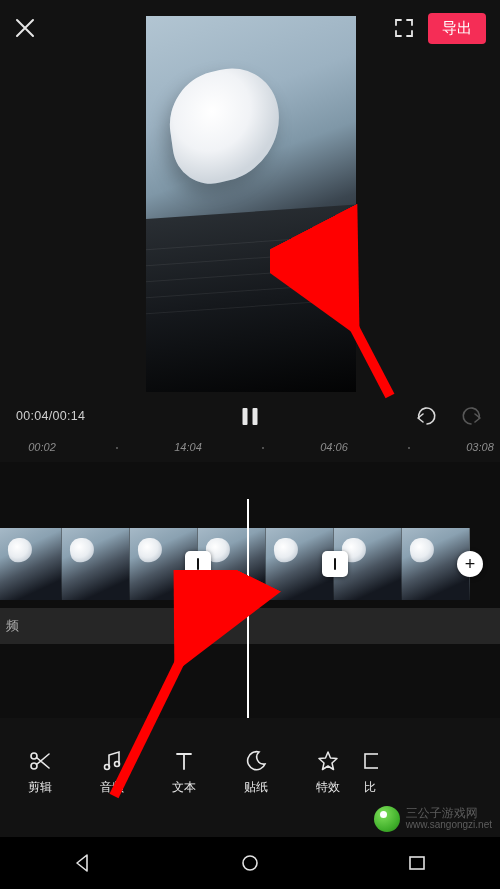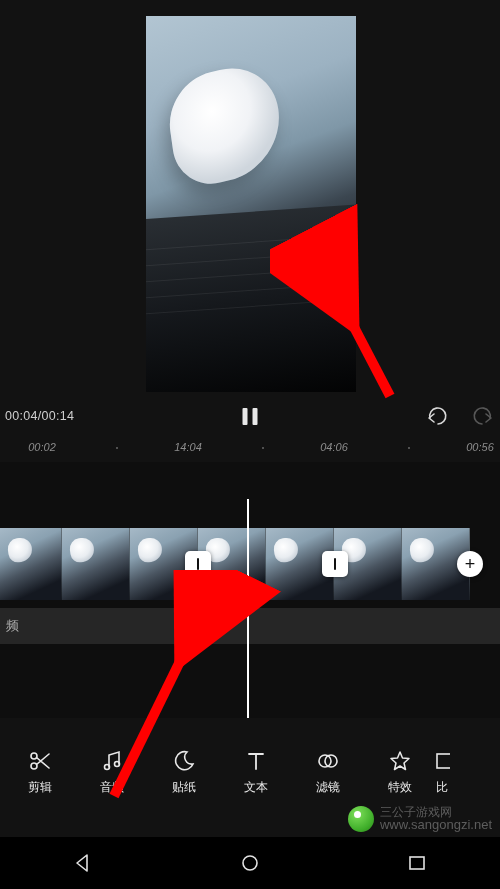--- a/index.html
+++ b/index.html
@@ -53,21 +53,21 @@
     background:rgba(255,255,255,0.07);
   }
   
   .arrow {
     position:absolute; pointer-events:none; z-index:30;
   }
   
   .playbar {
     position:absolute; top:394px; left:0; right:0; height:44px;
     display:flex; align-items:center; justify-content:space-between;
-    padding:0 5px; font-size:12.5px; color:#cfcfcf; letter-spacing:0.3px;
+    padding:0 16px; font-size:12.5px; color:#cfcfcf; letter-spacing:0.3px;
   }
   .playbar .center { position:absolute; left:50%; transform:translateX(-50%); }
   .playbar .rightgrp { display:flex; align-items:center; gap:22px; }
   .pause-btn { display:flex; gap:5px; }
   .pause-btn span { width:5px; height:17px; background:#e8e8e8; border-radius:1px; }
   .undo svg, .redo svg { display:block; }
   .redo { opacity:.35; }
   
   .ruler {
     position:absolute; top:441px; left:0; right:0; height:20px;
@@ -156,20 +156,37 @@
     content:""; position:absolute; left:6px; top:5px; width:7px; height:7px;
     background:#fff; border-radius:50%;
   }
   .wm-text{ color:#5d5d5d; font-size:12px; display:flex; flex-direction:column; line-height:1.05; }
 </style>
 </head>
 <body>
 
 <div class="screen">
 
+  <div class="topbar">
+    <div class="left">
+      <div class="close-x">
+        <svg width="22" height="22" viewBox="0 0 22 22">
+            <path d="M3 3 L19 19 M19 3 L3 19" stroke="#e6e6e6" stroke-width="2" stroke-linecap="round" fill="none"></path>
+          </svg>
+      </div>
+    </div>
+    <div class="right">
+      <div class="fullscreen">
+        <svg width="20" height="20" viewBox="0 0 20 20">
+            <path d="M2 7 V2 H7 M13 2 H18 V7 M18 13 V18 H13 M7 18 H2 V13" stroke="#e6e6e6" stroke-width="1.8" fill="none" stroke-linecap="round"></path>
+          </svg>
+      </div>
+      <button class="export-btn">导出</button>
+    </div>
+  </div>
 
   <div class="preview">
     <div class="prev-bg1"></div>
     <div class="prev-bear"></div>
     <div class="prev-laptop">
       <div class="kbline" style="top:30px"></div>
       <div class="kbline" style="top:46px"></div>
       <div class="kbline" style="top:62px"></div>
       <div class="kbline" style="top:78px"></div>
       <div class="kbline" style="top:94px"></div>
@@ -207,21 +224,21 @@
     </div>
   </div>
 
   <div class="ruler">
     <span class="tick" style="left:42px">00:02</span>
     <span class="dot" style="left:116px"></span>
     <span class="tick" style="left:188px">14:04</span>
     <span class="dot" style="left:262px"></span>
     <span class="tick" style="left:334px">04:06</span>
     <span class="dot" style="left:408px"></span>
-    <span class="tick" style="left:480px">00:56</span>
+    <span class="tick" style="left:480px">03:08</span>
   </div>
 
   <div class="timeline-bg"></div>
   <div class="playhead"></div>
 
   <div class="clips">
     <div class="clip" style="width:62px">
         <div class="mini-bear"></div>
       </div>
     <div class="clip" style="width:68px">
@@ -276,56 +293,49 @@
     <div class="tool">
       <svg width="24" height="24" viewBox="0 0 24 24">
           <path d="M9 18 V6 L19 3 V15" stroke="#e8e8e8" stroke-width="1.6" fill="none" stroke-linecap="round"></path>
           <circle cx="7" cy="18" r="2.5" stroke="#e8e8e8" stroke-width="1.6" fill="none"></circle>
           <circle cx="17" cy="15" r="2.5" stroke="#e8e8e8" stroke-width="1.6" fill="none"></circle>
         </svg>
       <span>音频</span>
     </div>
     <div class="tool">
       <svg width="24" height="24" viewBox="0 0 24 24">
+          <path d="M5 5 H19 M12 5 V20" stroke="#e8e8e8" stroke-width="1.8" fill="none" stroke-linecap="round"></path>
+        </svg>
+      <span>文本</span>
+    </div>
+    <div class="tool">
+      <svg width="24" height="24" viewBox="0 0 24 24">
           <path d="M15 3 A9 9 0 1 0 21 15 A7 7 0 0 1 15 3 Z" stroke="#e8e8e8" stroke-width="1.6" fill="none"></path>
         </svg>
       <span>贴纸</span>
-    </div>
-    <div class="tool">
-      <svg width="24" height="24" viewBox="0 0 24 24">
-          <path d="M5 5 H19 M12 5 V20" stroke="#e8e8e8" stroke-width="1.8" fill="none" stroke-linecap="round"></path>
-        </svg>
-      <span>文本</span>
-    </div>
-    <div class="tool">
-      <svg width="24" height="24" viewBox="0 0 24 24">
-          <circle cx="9" cy="12" r="6" stroke="#e8e8e8" stroke-width="1.6" fill="none"></circle>
-          <circle cx="15" cy="12" r="6" stroke="#e8e8e8" stroke-width="1.6" fill="none"></circle>
-        </svg>
-      <span>滤镜</span>
     </div>
     <div class="tool">
       <svg width="24" height="24" viewBox="0 0 24 24">
           <path d="M12 3 L14.5 9 L21 9.5 L16 14 L17.5 20.5 L12 17 L6.5 20.5 L8 14 L3 9.5 L9.5 9 Z" stroke="#e8e8e8" stroke-width="1.5" fill="none" stroke-linejoin="round"></path>
         </svg>
       <span>特效</span>
     </div>
     <div class="tool partial">
       <svg width="14" height="24" viewBox="0 0 14 24">
           <rect x="1" y="5" width="20" height="14" stroke="#e8e8e8" stroke-width="1.6" fill="none"></rect>
         </svg>
       <span>比</span>
     </div>
   </div>
 
   <div class="watermark">
     <div class="wm-badge"></div>
     <div class="wm-text">
       <span>三公子游戏网</span>
-      <span style="font-size:13px">www.sangongzi.net</span>
+      <span style="font-size:10px">www.sangongzi.net</span>
     </div>
   </div>
 
   <div class="navbar">
     <div>
       <svg width="22" height="22" viewBox="0 0 22 22">
           <path d="M15 3 L5 11 L15 19 Z" stroke="#e2e2e2" stroke-width="1.6" fill="none" stroke-linejoin="round"></path>
         </svg>
     </div>
     <div>

